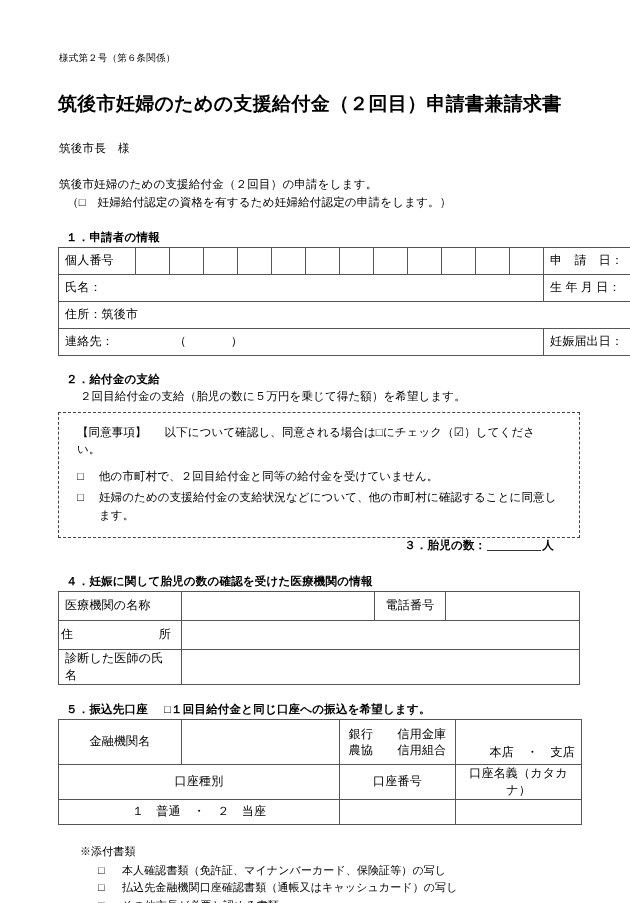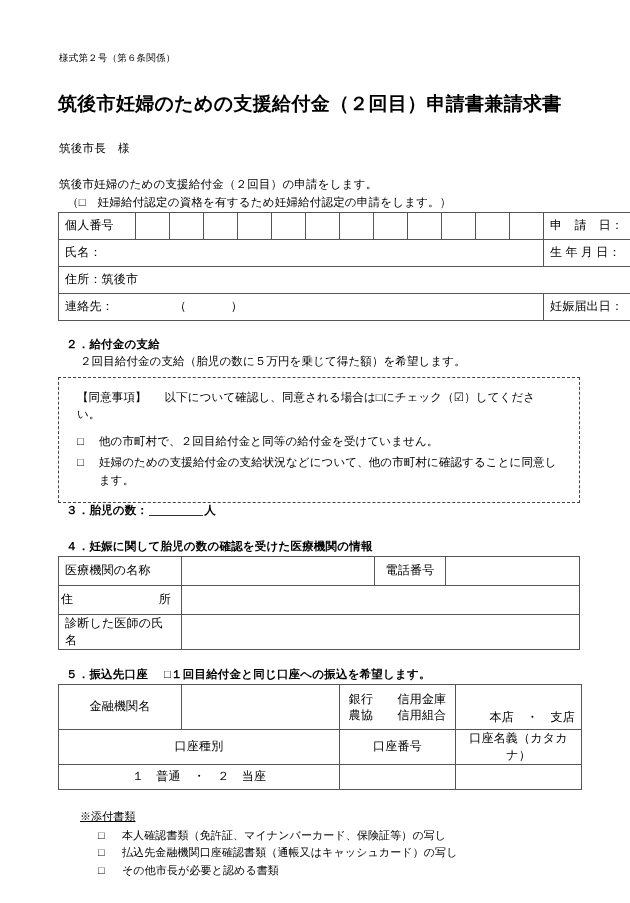--- a/index.html
+++ b/index.html
@@ -125,20 +125,21 @@
   .consent .c-item .txt {
     flex: 1;
   }
 
   
   .s3-line {
     font-size: 11.5px;
     font-weight: bold;
     margin: 0 0 0 8px;
     letter-spacing: 0.2px;
+    text-align: right;
   }
   .s3-line .blank {
     display: inline-block;
     width: 54px;
     border-bottom: 1px solid #333;
     margin: 0 1px;
     vertical-align: -2px;
   }
 
   
@@ -177,21 +178,21 @@
   }
   .md-lbl-3 { letter-spacing: 0.4px; }
 
   
   .attach {
     margin: 18px 0 0 22px;
     font-size: 11px;
     line-height: 1.62;
     letter-spacing: 0.1px;
   }
-  .attach .a-title { margin-bottom: 1px; text-decoration: underline; }
+  .attach .a-title { margin-bottom: 1px; }
   .attach .a-item {
     display: flex;
     margin-left: 18px;
   }
   .attach .a-item .box { width: 24px; flex: none; }
 </style>
 </head>
 <body>
 
 <div class="page">
@@ -200,20 +201,21 @@
 
   <div class="doc-title">筑後市妊婦のための支援給付金（２回目）申請書兼請求書</div>
 
   <div class="addressee">筑後市長　様</div>
 
   <div class="intro">
     <span>筑後市妊婦のための支援給付金（２回目）の申請をします。</span>
     <span class="sub">（□　妊婦給付認定の資格を有するため妊婦給付認定の申請をします。）</span>
   </div>
 
+  <div class="section-head s1-head">１．申請者の情報</div>
 
   <table class="grid">
     <tbody>
       <tr>
         <td class="lbl" style="width:64px">個人番号</td>
         <td class="mn"></td>
         <td class="mn"></td>
         <td class="mn"></td>
         <td class="mn"></td>
         <td class="mn"></td>

